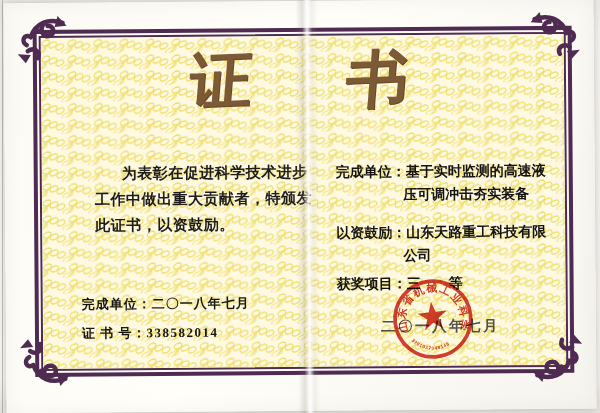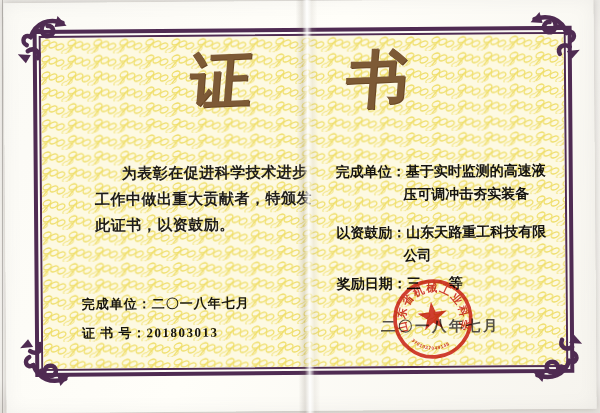--- a/index.html
+++ b/index.html
@@ -148,33 +148,33 @@
       <span class="body-line first">为表彰在促进科学技术进步</span>
       <span class="body-line">工作中做出重大贡献者，特颁发</span>
       <span class="body-line">此证书，以资鼓励。</span>
     </div>
 
     <div class="footer-left">
       <div class="footer-row">
         <span>完成单位：</span><span>二〇一八年七月</span>
       </div>
       <div class="footer-row">
-        <span>证 书 号：</span><span class="num">201803013</span>
+        <span>证 书 号：</span><span class="num">338582014</span>
       </div>
     </div>
 
     <div class="details">
       <div class="detail-item">
         <span>完成单位：</span><span>基于实时监测的高速液压可调冲击夯实装备</span>
       </div>
       <div class="detail-item di-unit">
         <span>以资鼓励：</span><span>山东天路重工科技有限公司</span>
       </div>
       <div class="detail-item di-grade">
-        <span>奖励日期：</span><span class="grade-val">三　等</span>
+        <span>获奖项目：</span><span class="grade-val">三　等</span>
       </div>
     </div>
 
     <div class="stamp-date">二〇一八年七月</div>
 
     <div class="seal">
       <svg viewBox="0 0 84 84" xmlns="http://www.w3.org/2000/svg">
         <defs>
           <path id="ringArc" d="M 16.6 51.2 A 27 27 0 1 1 67.4 51.2" fill="none"></path>
           <path id="serialArc" d="M 17.4 59.2 A 30 30 0 0 0 66.6 59.2" fill="none"></path>

